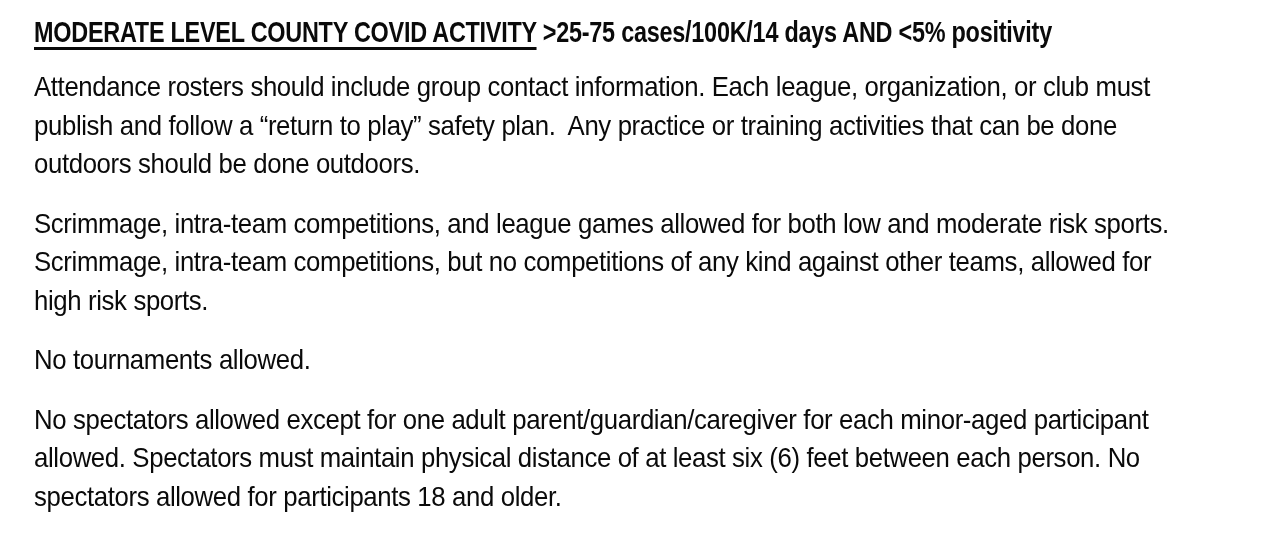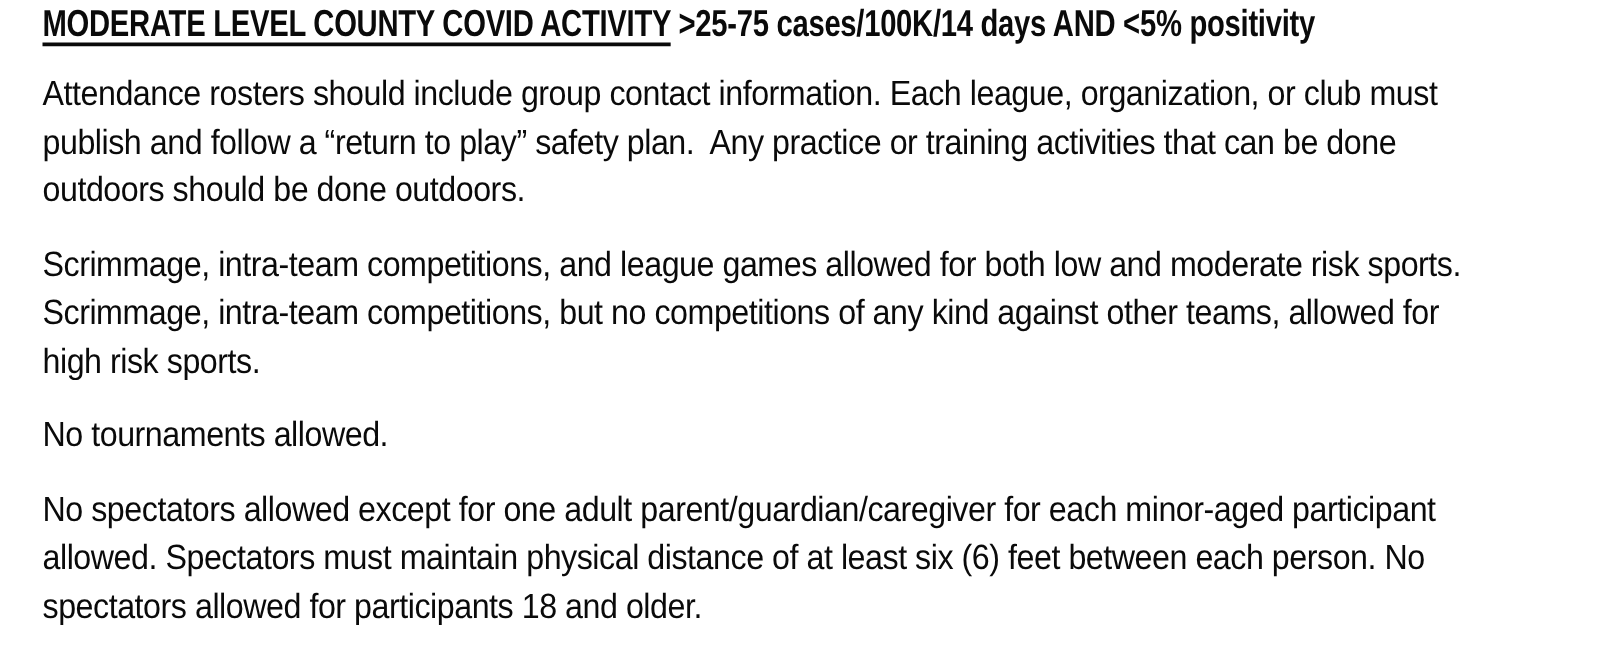--- a/index.html
+++ b/index.html
@@ -8,21 +8,21 @@
     background: #ffffff;
   }
   body {
     width: 1288px;
     height: 534px;
     overflow: hidden;
     font-family: "Liberation Sans", sans-serif;
     color: #0a0a0a;
   }
   .doc {
-    padding: 0 20px 0 34px;
+    padding: 12px 20px 0 34px;
   }
   .heading {
     font-size: 30px;
     font-weight: bold;
     line-height: 40px;
     white-space: pre;
     transform: scaleX(0.78);
     transform-origin: 0 0;
     margin: 0 0 16px 0;
     letter-spacing: -0.3px;

